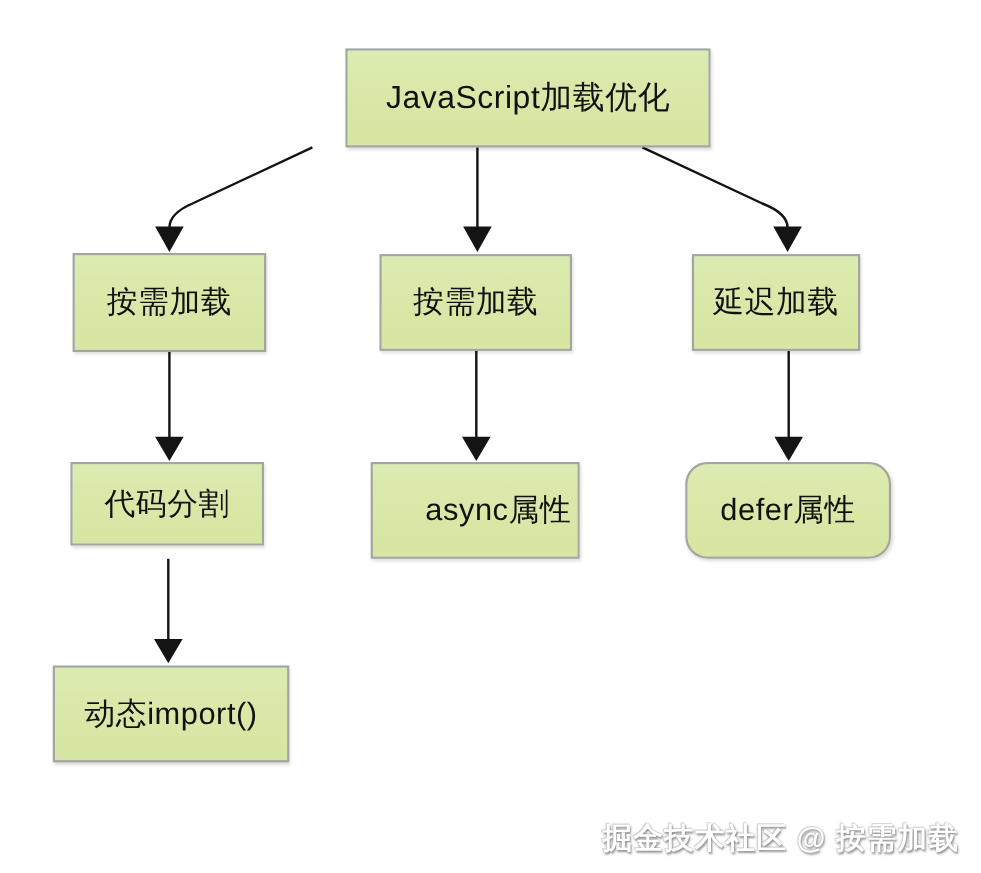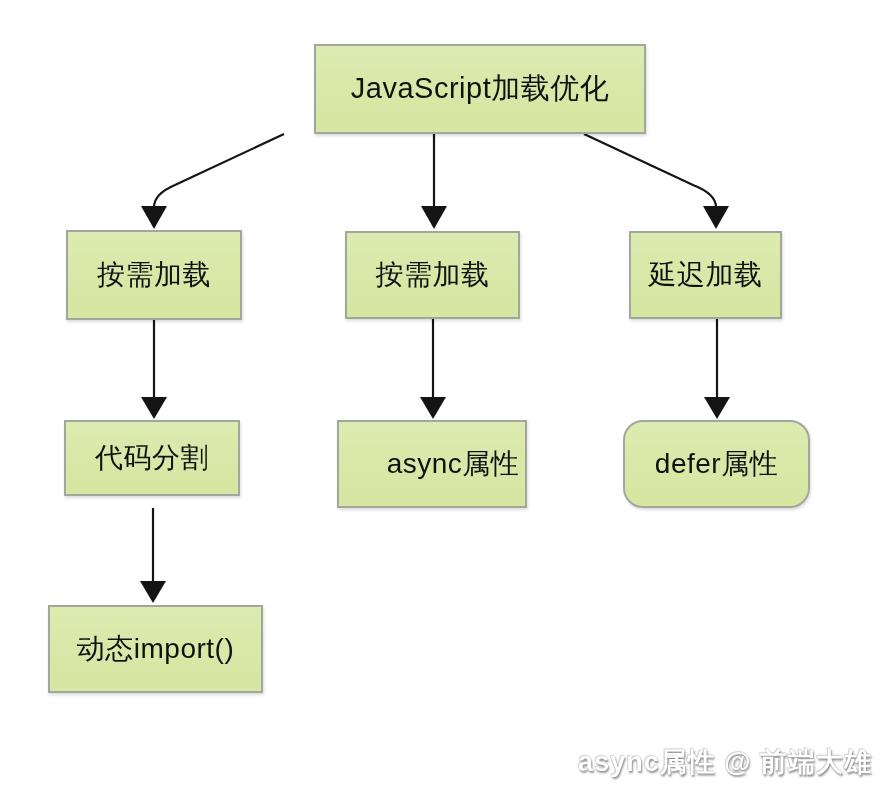--- a/index.html
+++ b/index.html
@@ -136,15 +136,15 @@
   </div>
 
   <div class="node" id="node-defer-attr">
     <span>defer属性</span>
   </div>
 
   <div class="node" id="node-dynamic-import">
     <span>动态import()</span>
   </div>
 
-  <div class="watermark">async属性 @ 前端大雄</div>
+  <div class="watermark">掘金技术社区 @ 按需加载</div>
 
 </div>
 
 </body></html>

